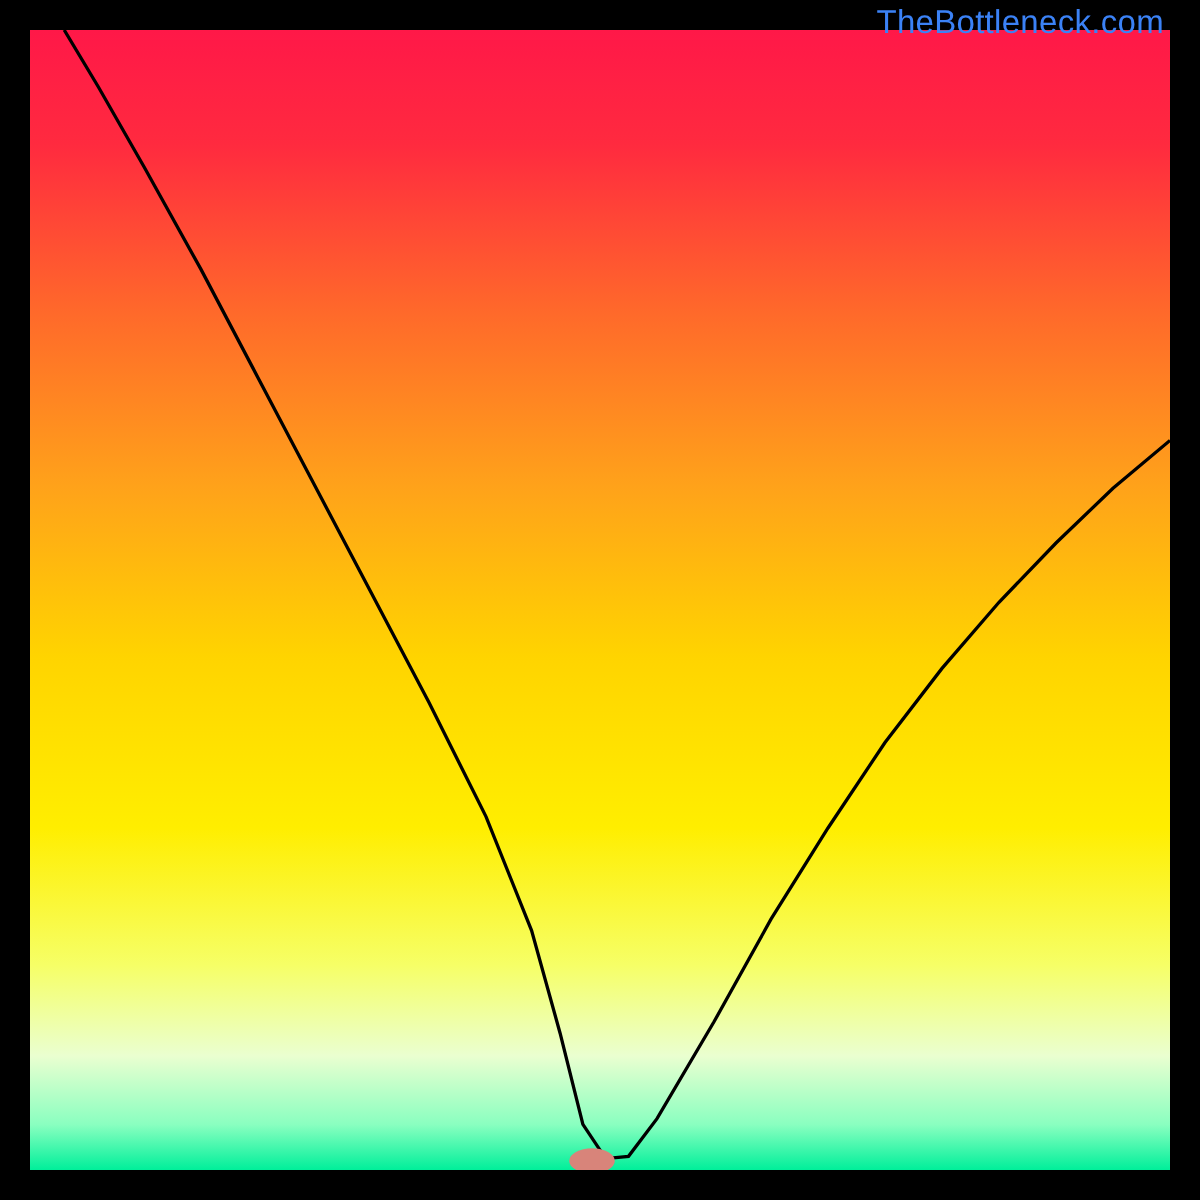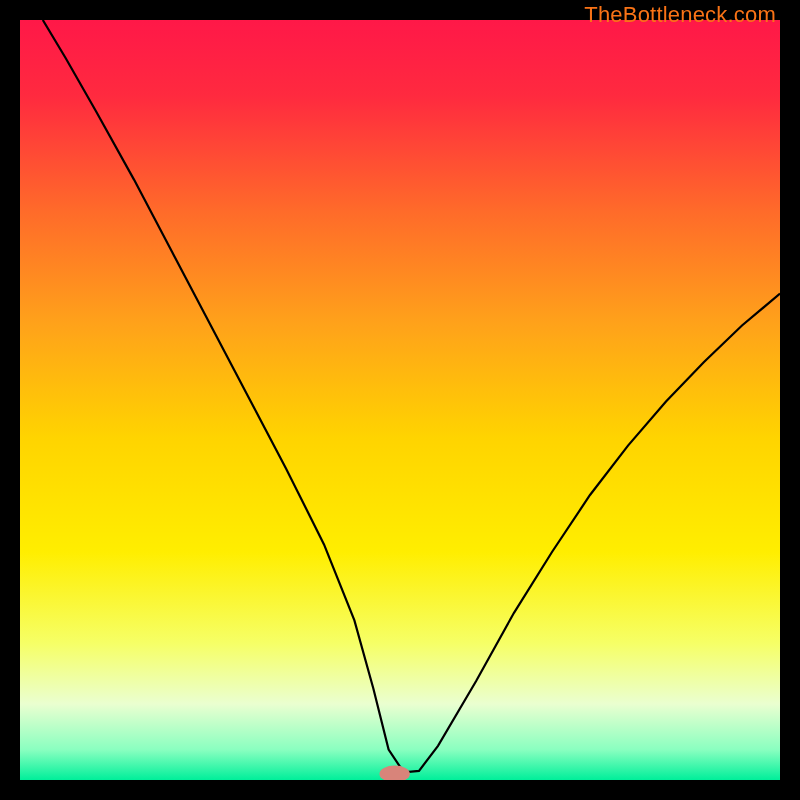--- a/index.html
+++ b/index.html
@@ -23,21 +23,21 @@
     position: absolute;
     left: 0;
     top: 0;
     width: 760px;
     height: 760px;
   }
   .watermark {
     position: absolute;
     top: 2px;
     right: 24px;
-    color: #f97316;
+    color: #3b82f6;
     font-size: 22px;
     font-weight: 500;
     letter-spacing: 0.2px;
   }
   svg { display: block; }
 </style>
 </head>
 <body>
 
 <div class="frame">

